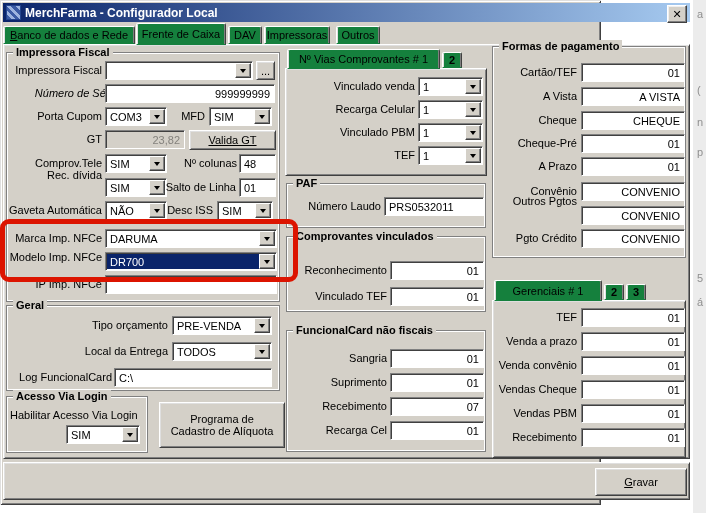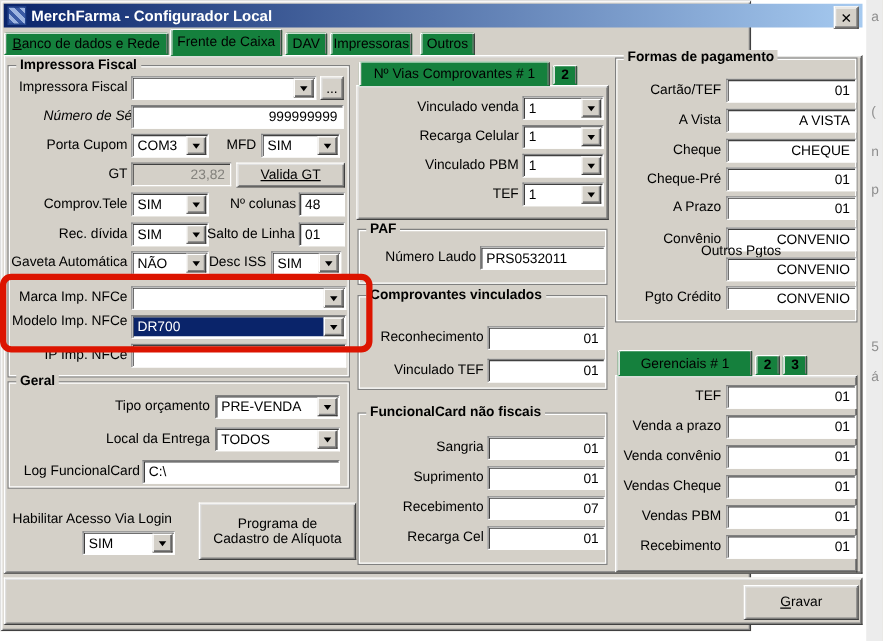--- a/index.html
+++ b/index.html
@@ -123,21 +123,21 @@
     <span class="lbl" style="left:4px;top:154px;width:98px;">Comprov.Tele</span>
     <div class="combo" style="left:105px;top:154px;width:62px;">
       <span class="cval">SIM</span>
       <span class="cbtn">
           <span class="arr"></span>
         </span>
     </div>
     <span class="lbl" style="left:176px;top:154px;width:61px;">Nº colunas</span>
     <div class="edit" style="left:239px;top:154px;width:37px;">48</div>
 
-    <span class="lbl" style="left:4px;top:178px;width:98px;text-align:right;">Rec. dívida</span>
+    <span class="lbl" style="left:4px;top:166px;width:98px;text-align:right;">Rec. dívida</span>
     <div class="combo" style="left:105px;top:178px;width:62px;">
       <span class="cval">SIM</span>
       <span class="cbtn">
           <span class="arr"></span>
         </span>
     </div>
     <span class="lbl" style="left:163px;top:178px;width:73px;">Salto de Linha</span>
     <div class="edit" style="left:239px;top:178px;width:37px;">01</div>
 
     <span class="lbl" style="left:4px;top:201px;width:98px;">Gaveta Automática</span>
@@ -150,20 +150,21 @@
     <span class="lbl" style="left:163px;top:201px;width:50px;">Desc ISS</span>
     <div class="combo" style="left:217px;top:201px;width:56px;">
       <span class="cval">SIM</span>
       <span class="cbtn">
           <span class="arr"></span>
         </span>
     </div>
 
     <span class="lbl" style="left:4px;top:229px;width:98px;">Marca Imp. NFCe</span>
     <div class="combo" style="left:105px;top:229px;width:172px;">
+      <span class="cval">DARUMA</span>
       <span class="cbtn">
           <span class="arr"></span>
         </span>
     </div>
 
     <span class="lbl" style="left:4px;top:248px;width:98px;">Modelo Imp. NFCe</span>
     <div class="combo sel" style="left:105px;top:252px;width:172px;">
       <span class="cval">DR700</span>
       <span class="cbtn">
           <span class="arr"></span>
@@ -191,20 +192,23 @@
     <div class="combo" style="left:172px;top:342px;width:100px;">
       <span class="cval">TODOS</span>
       <span class="cbtn">
           <span class="arr"></span>
         </span>
     </div>
     <span class="lbl" style="left:8px;top:368px;width:104px;">Log FuncionalCard</span>
     <div class="edit" style="left:114px;top:368px;width:158px;">C:\</div>
   </div>
 
+  <div class="group" style="left:6px;top:396px;width:142px;height:57px;z-index:4;">
+    <span class="cap">Acesso Via Login</span>
+  </div>
   <div style="position:absolute;z-index:5;left:0;top:0;">
     <span class="lbl" style="left:10px;top:406px;width:134px;text-align:left;">Habilitar Acesso Via Login</span>
     <div class="combo" style="left:66px;top:425px;width:74px;">
       <span class="cval">SIM</span>
       <span class="cbtn">
           <span class="arr"></span>
         </span>
     </div>
     <div class="btn" style="left:159px;top:402px;width:126px;height:46px;padding:0 8px;">
       <span>Programa de Cadastro de Alíquota</span>
@@ -290,21 +294,21 @@
     <span class="lbl" style="left:492px;top:87px;width:85px;">A Vista</span>
     <div class="edit ra" style="left:581px;top:87px;width:104px;">A VISTA</div>
     <span class="lbl" style="left:492px;top:111px;width:85px;">Cheque</span>
     <div class="edit ra" style="left:581px;top:111px;width:104px;">CHEQUE</div>
     <span class="lbl" style="left:492px;top:134px;width:85px;">Cheque-Pré</span>
     <div class="edit ra" style="left:581px;top:134px;width:104px;">01</div>
     <span class="lbl" style="left:492px;top:157px;width:85px;">A Prazo</span>
     <div class="edit ra" style="left:581px;top:157px;width:104px;">01</div>
     <span class="lbl" style="left:492px;top:182px;width:85px;">Convênio</span>
     <div class="edit ra" style="left:581px;top:182px;width:104px;">CONVENIO</div>
-    <span class="lbl" style="left:492px;top:192px;width:85px;padding-left:48px;">Outros Pgtos</span>
+    <span class="lbl" style="left:492px;top:192px;width:85px;">Outros Pgtos</span>
     <div class="edit ra" style="left:581px;top:206px;width:104px;">CONVENIO</div>
     <span class="lbl" style="left:492px;top:229px;width:85px;">Pgto Crédito</span>
     <div class="edit ra" style="left:581px;top:229px;width:104px;">CONVENIO</div>
   </div>
 
   <div class="tab" style="left:494px;top:280px;width:108px;height:21px;z-index:5;">
     <span>Gerenciais # 1</span>
   </div>
   <div class="tab" style="left:604px;top:284px;width:20px;height:16px;z-index:4;font-weight:bold;">
     <span>2</span>

